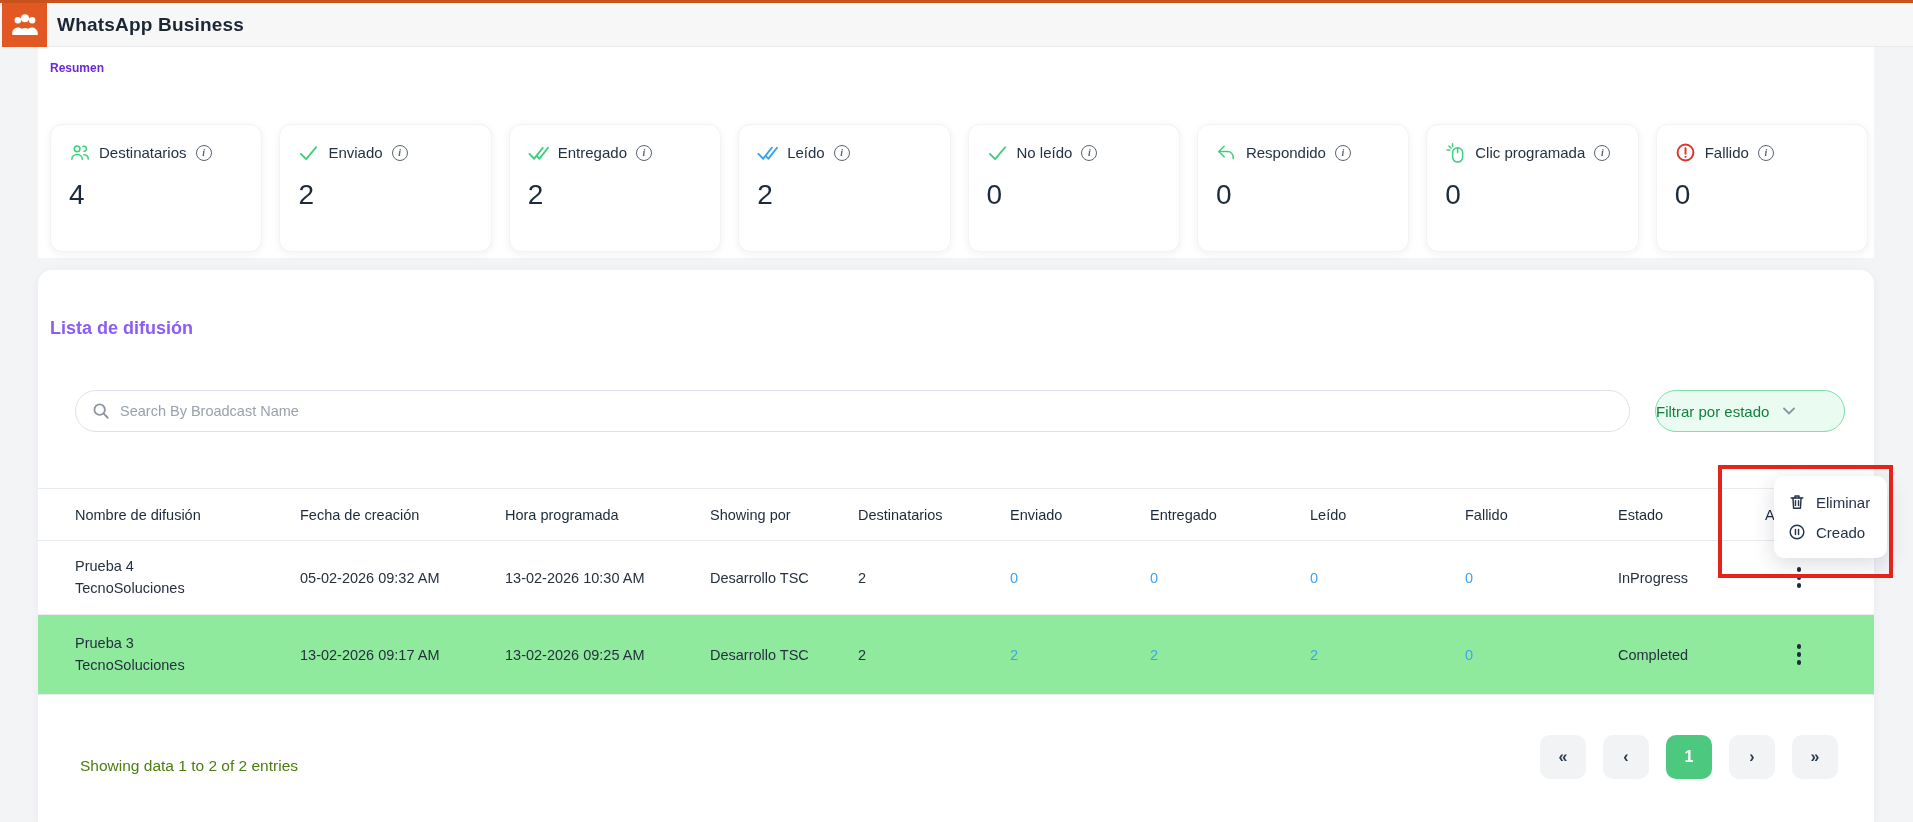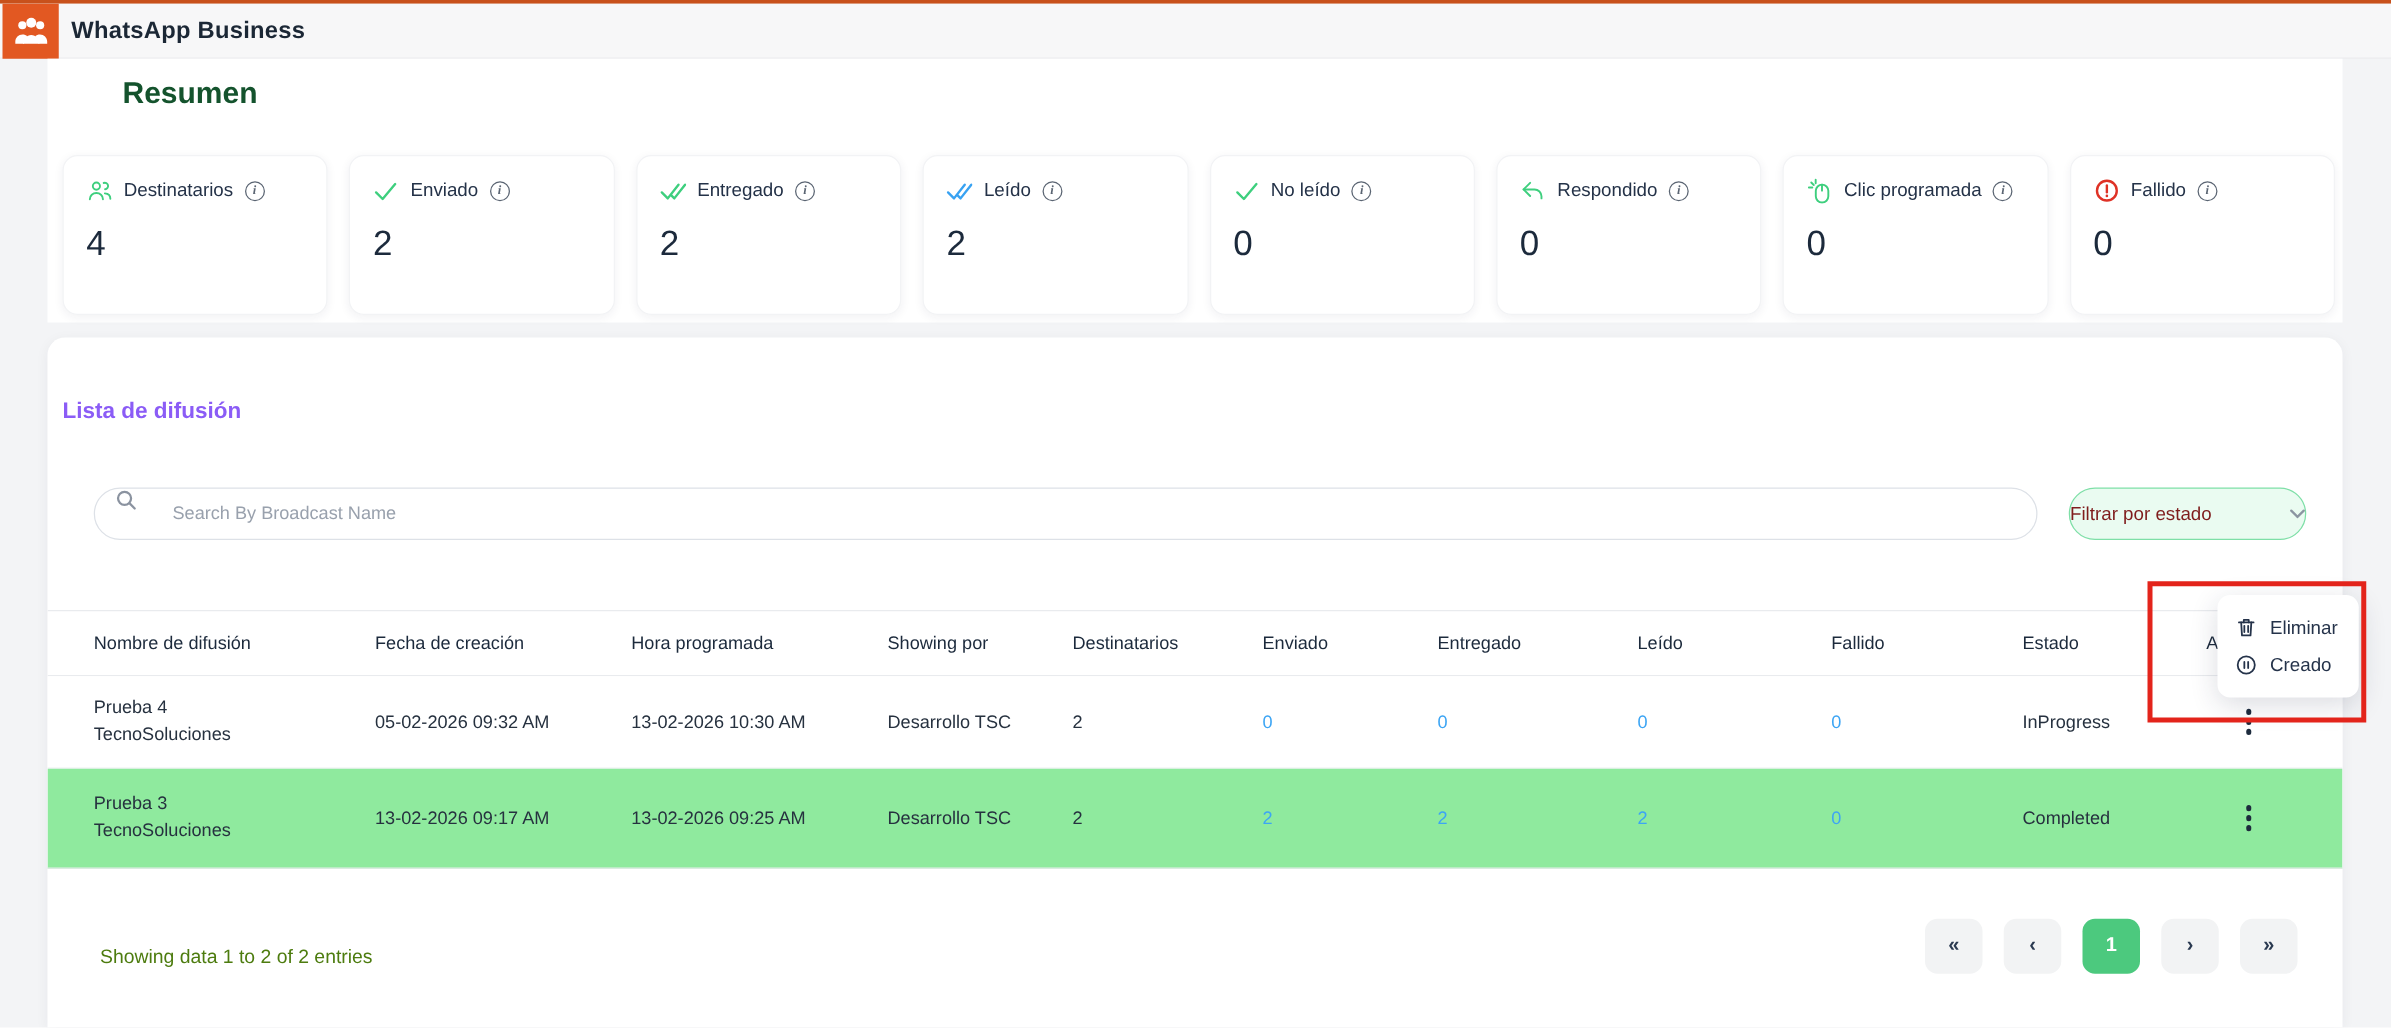--- a/index.html
+++ b/index.html
@@ -9,44 +9,44 @@
 
   
   .topline { position:absolute; left:0; top:0; width:1913px; height:3px; background:#c8511c; }
   .topbar { position:absolute; left:0; top:3px; width:1913px; height:44px; background:#f7f7f8; border-bottom:1px solid #ebebee; }
   .logo { position:absolute; left:2px; top:3px; width:45px; height:44px; background:#e25822; display:flex; align-items:center; justify-content:center; }
   .logo svg { width:30px; height:30px; fill:#ffffff; }
   .app-title { position:absolute; left:57px; top:3px; height:44px; display:flex; align-items:center; font-size:19px; font-weight:700; color:#1b2735; letter-spacing:.2px; }
 
   
   .summary-panel { position:absolute; left:38px; top:47px; width:1836px; height:211px; background:#ffffff; }
-  .summary-heading { position:absolute; left:12px; top:14px; font-size:24px; font-weight:700; color:#14532d;margin-left:48px; }
+  .summary-heading { position:absolute; left:12px; top:14px; font-size:12px; font-weight:700; color:#6d28d9; }
   .cards-row { position:absolute; left:12px; top:77px; width:1818px; display:flex; gap:17px; }
   .card { flex:1 1 0; height:128px; background:#ffffff; border:1px solid #f2f3f5; border-radius:12px; box-shadow:0 2px 8px rgba(30,40,60,.06); padding:17px 18px; }
   .card-top { display:flex; align-items:center; gap:9px; }
   .cicon { width:21px; height:21px; flex:0 0 auto; }
   .clabel { font-size:15px; font-weight:500; color:#243248; white-space:nowrap; }
   .info { width:16px; height:16px; border:1.3px solid #5a6472; border-radius:50%; color:#5a6472; font:italic 700 10px "Liberation Serif", serif; display:inline-flex; align-items:center; justify-content:center; flex:0 0 auto; cursor:pointer; }
   .cvalue { margin-top:16px; font-size:28px; font-weight:500; color:#1c2a3c; }
 
   .stroke-g { stroke:#3ecf7e; fill:none; stroke-width:2; stroke-linecap:round; stroke-linejoin:round; }
   .stroke-b { stroke:#38a2f2; fill:none; stroke-width:2; stroke-linecap:round; stroke-linejoin:round; }
   .stroke-r { stroke:#df3226; fill:none; stroke-width:2; stroke-linecap:round; stroke-linejoin:round; }
   .stroke-g-thin { stroke:#3ecf7e; fill:none; stroke-width:1.6; stroke-linecap:round; stroke-linejoin:round; }
 
   
   .lista-panel { position:absolute; left:38px; top:270px; width:1836px; height:552px; background:#ffffff; border-radius:14px 14px 0 0; box-shadow:0 2px 10px rgba(30,40,60,.05); overflow:hidden; }
   .lista-heading { position:absolute; left:12px; top:48px; font-size:18px; font-weight:700; color:#8b5cf6; }
 
-  .search-wrap { position:absolute; left:37px; top:120px; width:1555px; height:42px; border:1.5px solid #dde1e7; border-radius:21px; background:#ffffff; display:flex; padding:0 16px; gap:28px; }
+  .search-wrap { position:absolute; left:37px; top:120px; width:1555px; height:42px; border:1.5px solid #dde1e7; border-radius:21px; background:#ffffff; display:flex; align-items:center; padding:0 16px; gap:10px; }
   .search-wrap svg { width:18px; height:18px; stroke:#8b93a0; fill:none; stroke-width:2; stroke-linecap:round; }
   .search-input { border:none; outline:none; flex:1; font-size:14.5px; color:#26313f; background:transparent; font-family:"Liberation Sans", sans-serif; }
   .search-input::placeholder { color:#99a1ad; }
 
-  .filter-btn { position:absolute; left:1617px; top:120px; width:190px; height:42px; border-radius:21px; background:#eafbf1; border:1px solid #7edfa7; display:flex; align-items:center; justify-content:space-between; gap:14px; font-size:15px; color:#7f1d1d; cursor:pointer; }
+  .filter-btn { position:absolute; left:1617px; top:120px; width:190px; height:42px; border-radius:21px; background:#eafbf1; border:1px solid #7edfa7; display:flex; align-items:center; justify-content:flex-start; gap:14px; font-size:15px; color:#15803d; cursor:pointer; }
   .filter-btn svg { width:12px; height:8px; stroke:#8b95a1; fill:none; stroke-width:1.8; stroke-linecap:round; }
 
   
   .table { position:absolute; left:0; top:218px; width:1836px; }
   .t-head, .t-row { display:grid; grid-template-columns:262px 205px 205px 148px 152px 140px 160px 155px 153px 147px 1fr; align-items:center; }
   .t-head { height:53px; border-top:1px solid #e9ebee; border-bottom:1px solid #e9ebee; }
   .t-head > div { font-size:14.5px; font-weight:500; color:#1c2a3c; }
   .t-head > div:first-child { padding-left:37px; }
   .t-row > div:first-child { padding-left:37px; }
   .t-row { font-size:14.5px; color:#26313f; }

